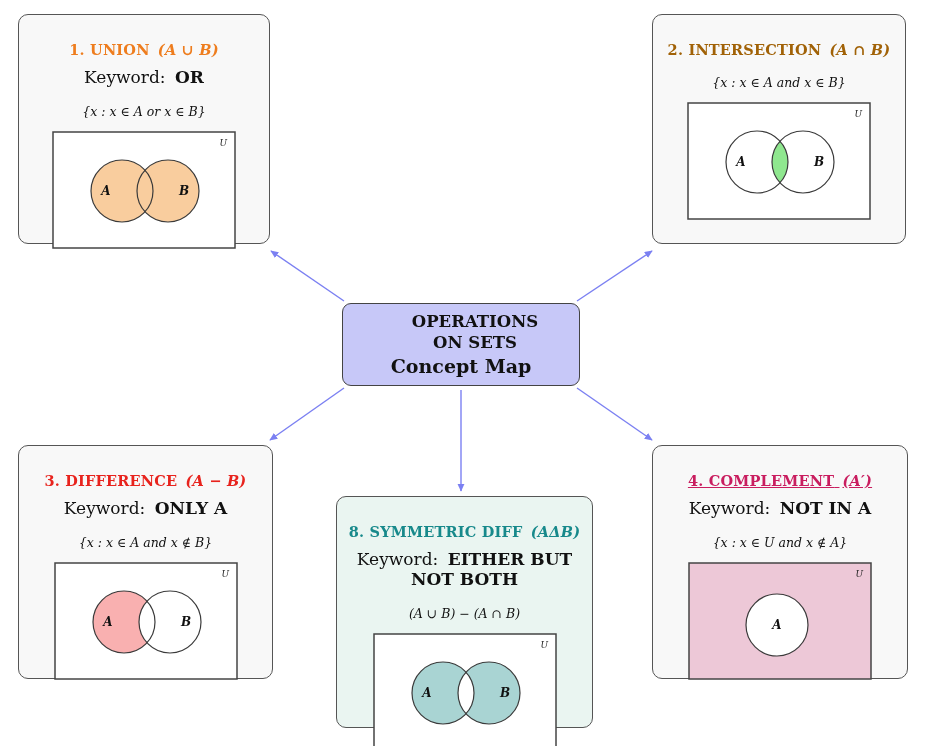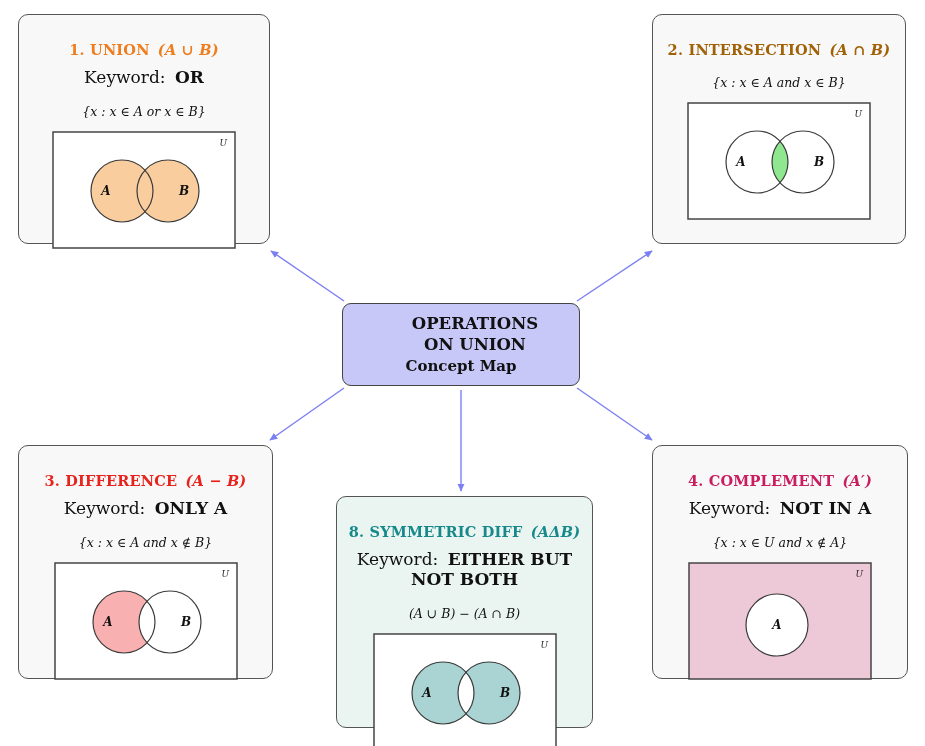--- a/index.html
+++ b/index.html
@@ -23,21 +23,21 @@
   .card-kw{margin-top:9px;font-size:17px;color:#111;}
   .kw-b{font-weight:bold;margin-left:4px;}
   .card-formula{margin-top:17px;font-size:12.5px;font-style:italic;color:#111;}
   .venn-wrap{margin-top:12px;line-height:0;}
   .center-node{
     position:absolute;left:342px;top:303px;width:238px;height:83px;box-sizing:border-box;
     border:1.6px solid #444;border-radius:9px;
     display:flex;flex-direction:column;justify-content:center;align-items:center;
   }
   .center-line{font-weight:bold;font-size:16.5px;line-height:1.22;color:#111;margin-left:28px;}
-  .center-sub{font-weight:bold;font-size:15px;margin-top:2px;color:#111;}
+  .center-sub{font-weight:bold;font-size:19px;margin-top:2px;color:#111;}
 </style>
 </head>
 <body>
 
 <div class="canvas">
 
   <svg class="arrows" viewBox="0 0 925 746">
     <defs>
       <marker id="ah" markerUnits="userSpaceOnUse" markerWidth="9" markerHeight="8" refX="7.2" refY="3.5" orient="auto">
         <path class="ah-path" d="M0,0 L8,3.5 L0,7 Z" fill="#7b80f2"></path>
@@ -128,21 +128,21 @@
           <circle cx="70" cy="60" r="31" fill="none" stroke="#3a3a3a" stroke-width="1.2"></circle>
           <circle cx="116" cy="60" r="31" fill="none" stroke="#3a3a3a" stroke-width="1.2"></circle>
           <text x="54" y="64" font-size="12" font-style="italic" fill="#111" font-family="&quot;DejaVu Serif&quot;,&quot;Liberation Serif&quot;,serif" text-anchor="middle" font-weight="bold">A</text>
           <text x="132" y="64" font-size="12" font-style="italic" fill="#111" font-family="&quot;DejaVu Serif&quot;,&quot;Liberation Serif&quot;,serif" text-anchor="middle" font-weight="bold">B</text>
           <text x="175" y="15" font-size="9" font-style="italic" text-anchor="end" fill="#222" font-family="&quot;DejaVu Serif&quot;,&quot;Liberation Serif&quot;,serif">U</text>
         </svg>
     </div>
   </div>
 
   <div class="card c-complement" style="background: rgb(248, 248, 248);">
-    <div class="card-title" style="color: rgb(201, 29, 95);">
+    <div class="card-title" style="color: rgb(201, 29, 95); text-decoration: underline;">
       <span class="t-label">4. COMPLEMENT</span>
       <span class="t-math">(A′)</span>
     </div>
     <div class="card-kw">
       <span>Keyword:</span>
       <span class="kw-b">NOT IN A</span>
     </div>
     <div class="card-formula">{x : x ∈ U and x ∉ A}</div>
     <div class="venn-wrap">
       <svg class="venn" viewBox="0 0 184 118" width="184" height="118">
@@ -179,17 +179,17 @@
           <circle cx="116" cy="60" r="31" fill="none" stroke="#3a3a3a" stroke-width="1.2"></circle>
           <text x="54" y="64" font-size="12" font-style="italic" fill="#111" font-family="&quot;DejaVu Serif&quot;,&quot;Liberation Serif&quot;,serif" text-anchor="middle" font-weight="bold">A</text>
           <text x="132" y="64" font-size="12" font-style="italic" fill="#111" font-family="&quot;DejaVu Serif&quot;,&quot;Liberation Serif&quot;,serif" text-anchor="middle" font-weight="bold">B</text>
           <text x="175" y="15" font-size="9" font-style="italic" text-anchor="end" fill="#222" font-family="&quot;DejaVu Serif&quot;,&quot;Liberation Serif&quot;,serif">U</text>
         </svg>
     </div>
   </div>
 
   <div class="center-node" style="background: rgb(199, 200, 248); border-color: rgb(68, 68, 68);">
     <div class="center-line">OPERATIONS</div>
-    <div class="center-line">ON UNION</div>
+    <div class="center-line">ON SETS</div>
     <div class="center-sub">Concept Map</div>
   </div>
 
 </div>
 
 </body></html>

